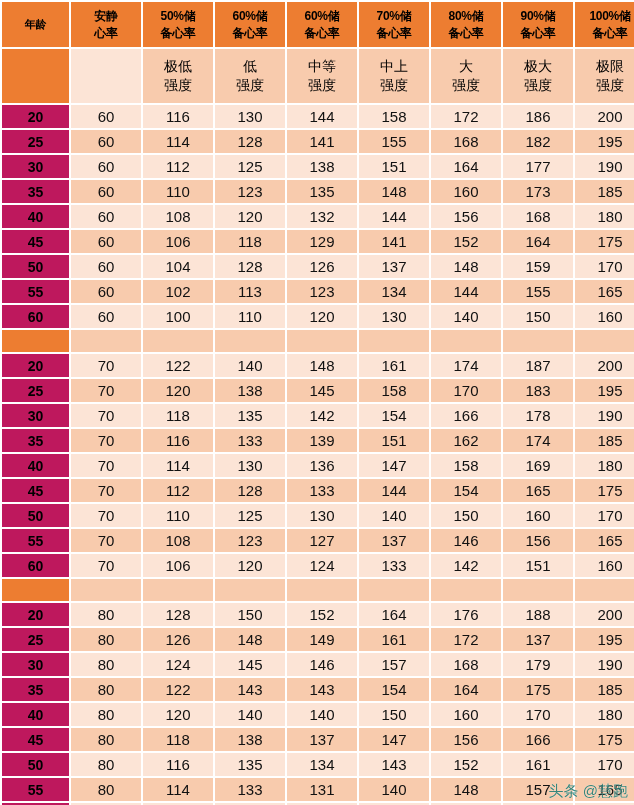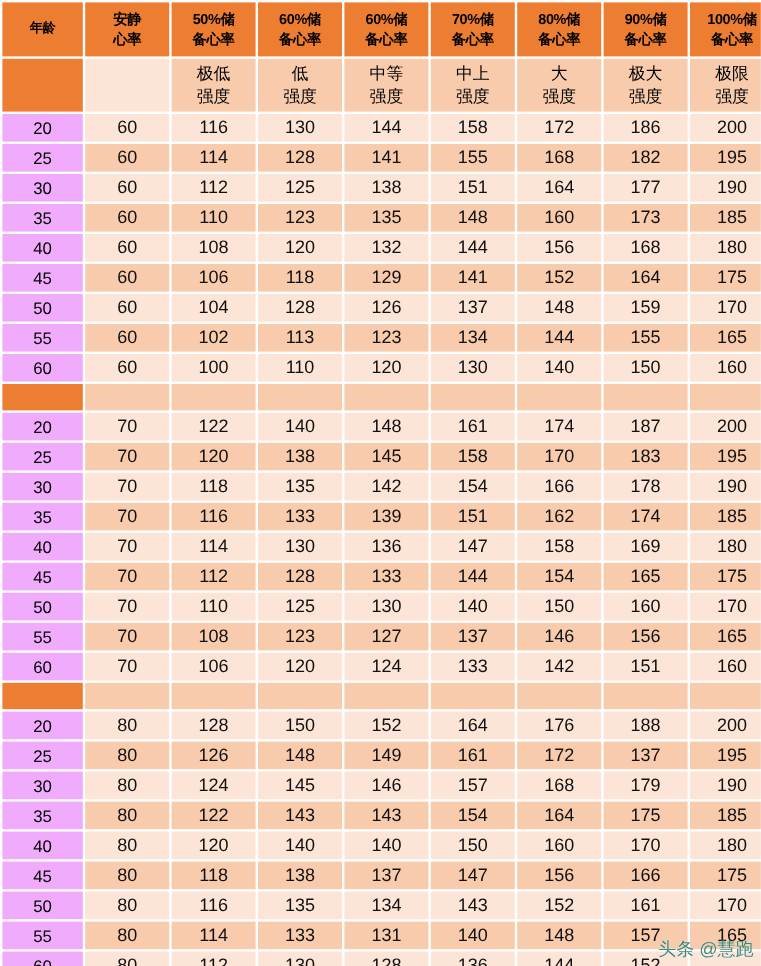--- a/index.html
+++ b/index.html
@@ -47,21 +47,21 @@
   }
   tr.head-main > th.age-head {
     font-size: 11px;
   }
   tr.head-sub > td {
     background: #F8CBAD;
     color: #000000;
     font-weight: normal;
     font-size: 14px;
     line-height: 19px;
-    height: 44px;
+    height: 54px;
     padding: 0 2px;
     text-align: center;
     vertical-align: middle;
     border: 0;
   }
   tr.head-sub > td.age-blank,
   tr.head-sub > td.rest-blank {
     font-size: 0;
   }
   tr.head-sub > td.age-blank { background: #ED7D31; }
@@ -71,22 +71,22 @@
   tr.data-row > td {
     height: 23px;
     padding: 0;
     text-align: center;
     vertical-align: middle;
     font-size: 15px;
     color: #111111;
     border: 0;
   }
   tr.data-row > td.age-cell {
-    background: #f0abfc;
-    font-weight: normal;
+    background: #be185d;
+    font-weight: bold;
     font-size: 14px;
     color: #000000;
   }
   tr.data-row.odd > td.val { background: #FCE4D6; }
   tr.data-row.even > td.val { background: #F8CBAD; }
 
   
   tr.sep-row > td {
     height: 22px;
     padding: 0;

